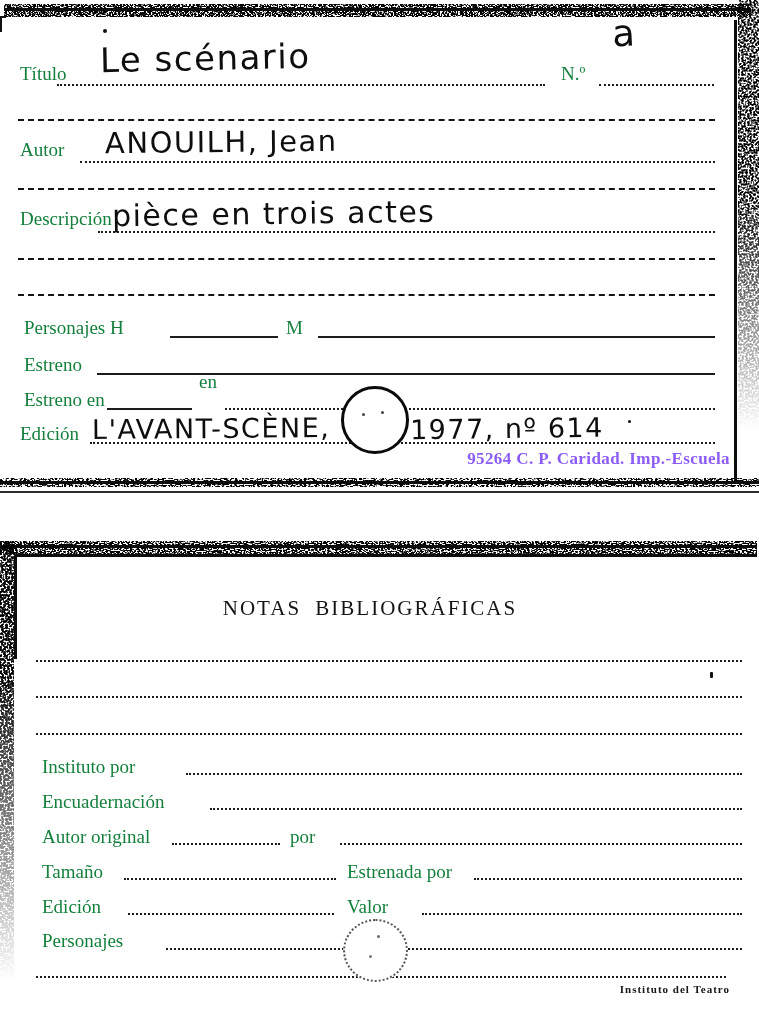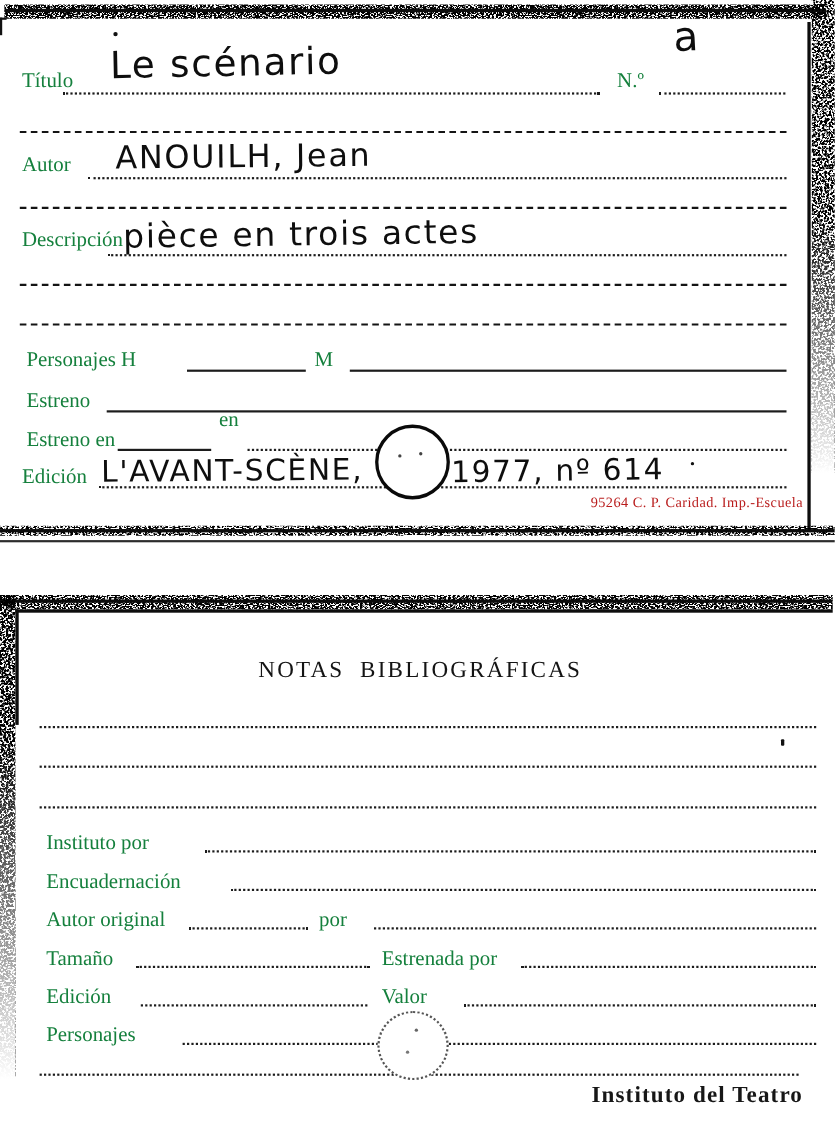--- a/index.html
+++ b/index.html
@@ -1,31 +1,31 @@
 <!DOCTYPE html>
 <html><head>
 <meta charset="utf-8">
 <style>
   html,body{margin:0;padding:0;background:#fff;}
   #page{position:relative;width:759px;height:1028px;background:#fff;overflow:hidden;
         font-family:"Liberation Serif","DejaVu Serif",serif;color:#151515;}
   .abs{position:absolute;}
   .lbl{position:absolute;font-size:19px;color:#15803d;white-space:nowrap;}
-  .lbl-sm{position:absolute;font-size:13px;color:#b91c1c;white-space:nowrap;letter-spacing:.4px;}
+  .lbl-sm{position:absolute;font-size:17px;color:#8b5cf6;white-space:nowrap;letter-spacing:.4px;font-weight:bold;}
   .hand{position:absolute;font-family:"DejaVu Sans",sans-serif;color:#0e0e0e;white-space:nowrap;
         letter-spacing:1.5px;z-index:3;}
   .ln{position:absolute;height:0;border-bottom:2px dotted #1c1c1c;}
   .ln-solid{position:absolute;height:0;border-bottom:2px solid #1c1c1c;}
   .ln-dash{position:absolute;height:0;border-bottom:2.5px dashed #141414;}
   .speck{position:absolute;background:#111;border-radius:50%;}
   .stamp{position:absolute;border-radius:50%;background:#fff;z-index:2;}
   .noise{position:absolute;line-height:0;}
   .title-center{position:absolute;text-align:center;font-size:21px;letter-spacing:2px;
         word-spacing:7px;color:#141414;}
-  .footer-bold{position:absolute;font-weight:bold;font-size:21px;letter-spacing:1px;
+  .footer-bold{position:absolute;font-weight:bold;font-size:11px;letter-spacing:1px;
         text-align:right;color:#171717;}
 </style>
 </head>
 <body>
 
 <div id="page">
 
   <div>
 
     <div class="noise" style="left:4px;top:4px;">
@@ -142,21 +142,21 @@
         </filter>
         <linearGradient id="fade2" x1="0" y1="0" x2="0" y2="1">
           <stop offset="0.3" stop-color="#fff" stop-opacity="0"></stop>
           <stop offset="1" stop-color="#fff" stop-opacity="1"></stop>
         </linearGradient>
         <rect width="14" height="440" filter="url(#nz5)"></rect>
         <rect width="14" height="440" fill="url(#fade2)"></rect>
       </svg>
     </div>
 
-    <div class="title-center" style="left:10px;top:596px;width:720px;padding-left:12px;">NOTAS BIBLIOGRÁFICAS</div>
+    <div class="title-center" style="left:10px;top:596px;width:720px;">NOTAS BIBLIOGRÁFICAS</div>
 
     <div class="ln" style="left:36px;top:660px;width:706px;"></div>
     <div class="ln" style="left:36px;top:696px;width:706px;"></div>
     <div class="ln" style="left:36px;top:733px;width:706px;"></div>
     <div class="speck" style="left:710px;top:672px;width:3px;height:6px;border-radius:1px;"></div>
 
     <div class="lbl" style="left:42px;top:756px;">Instituto por</div>
     <div class="ln" style="left:186px;top:773px;width:556px;"></div>
 
     <div class="lbl" style="left:42px;top:791px;">Encuadernación</div>

